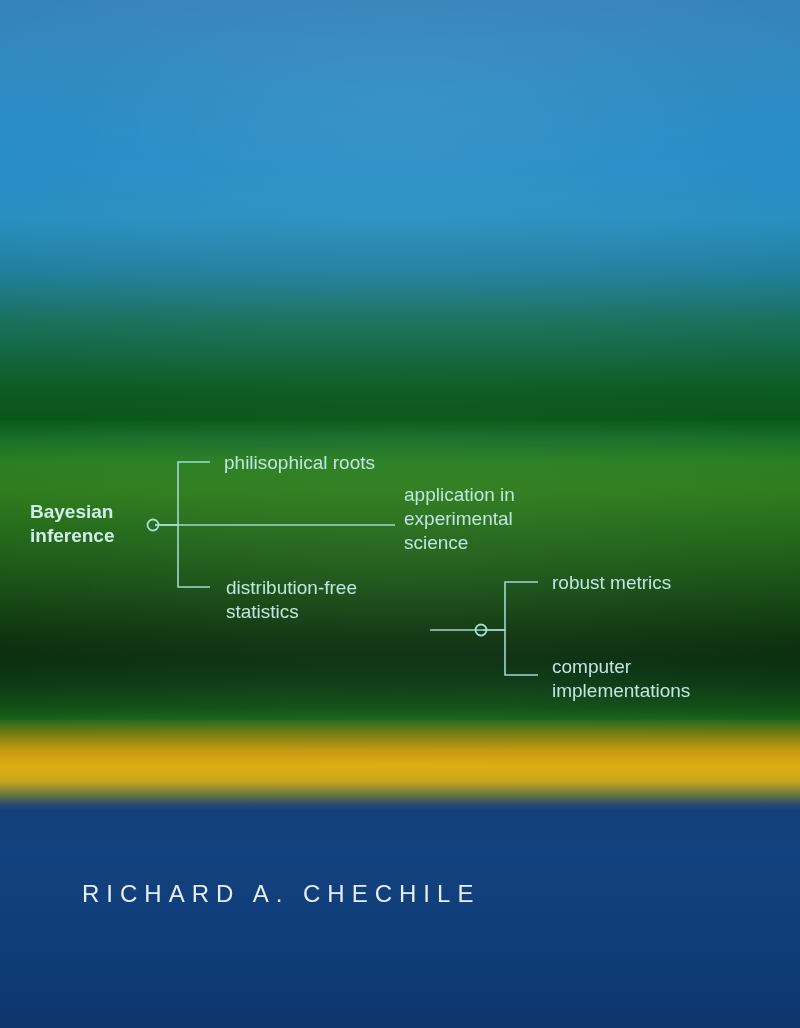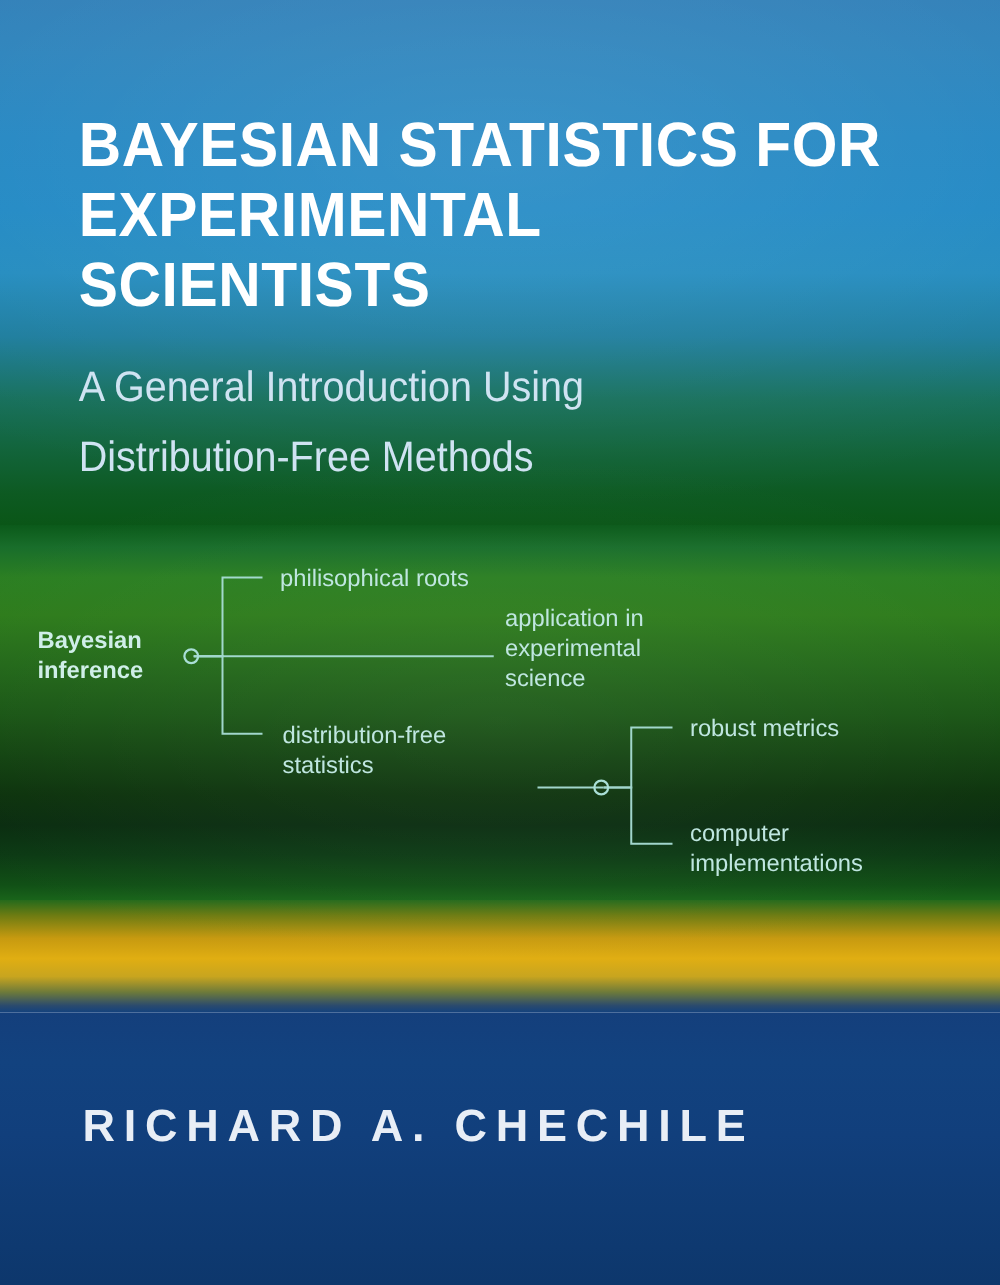--- a/index.html
+++ b/index.html
@@ -135,50 +135,40 @@
   }
   .node-label.root {
     fill: #cfeee8;
     font-weight: bold;
     font-size: 19px;
   }
 
   
   .author {
     position: absolute;
-    left: 66px;
+    left: 82px;
     top: 880px;
     color: #e8eef6;
     font-family: "Liberation Sans", sans-serif;
-    font-size: 36px;
-    font-weight: bold;
+    font-size: 24px;
+    font-weight: normal;
     letter-spacing: 7px;
   }
 </style>
 </head>
 <body>
 
 <div id="cover">
 
   <div class="bg band-top"></div>
   <div class="bg band-green"></div>
   <div class="bg band-gold"></div>
   <div class="bg band-blue"></div>
   <div class="sheen"></div>
 
-  <div class="title-block">
-    <div class="main-title">
-      <div>Bayesian Statistics for</div>
-      <div>Experimental Scientists</div>
-    </div>
-    <div class="subtitle">
-      <div>A General Introduction Using</div>
-      <div>Distribution-Free Methods</div>
-    </div>
-  </div>
 
   <div class="diagram">
     <svg width="800" height="290" viewBox="0 0 800 290" xmlns="http://www.w3.org/2000/svg">
       <g stroke="#a9ded6" stroke-width="1.6" fill="none" opacity="0.95">
 
         <path d="M155 95 L178 95 L178 32 L210 32"></path>
 
         <path d="M155 95 L395 95"></path>
 
         <path d="M155 95 L178 95 L178 157 L210 157"></path>

